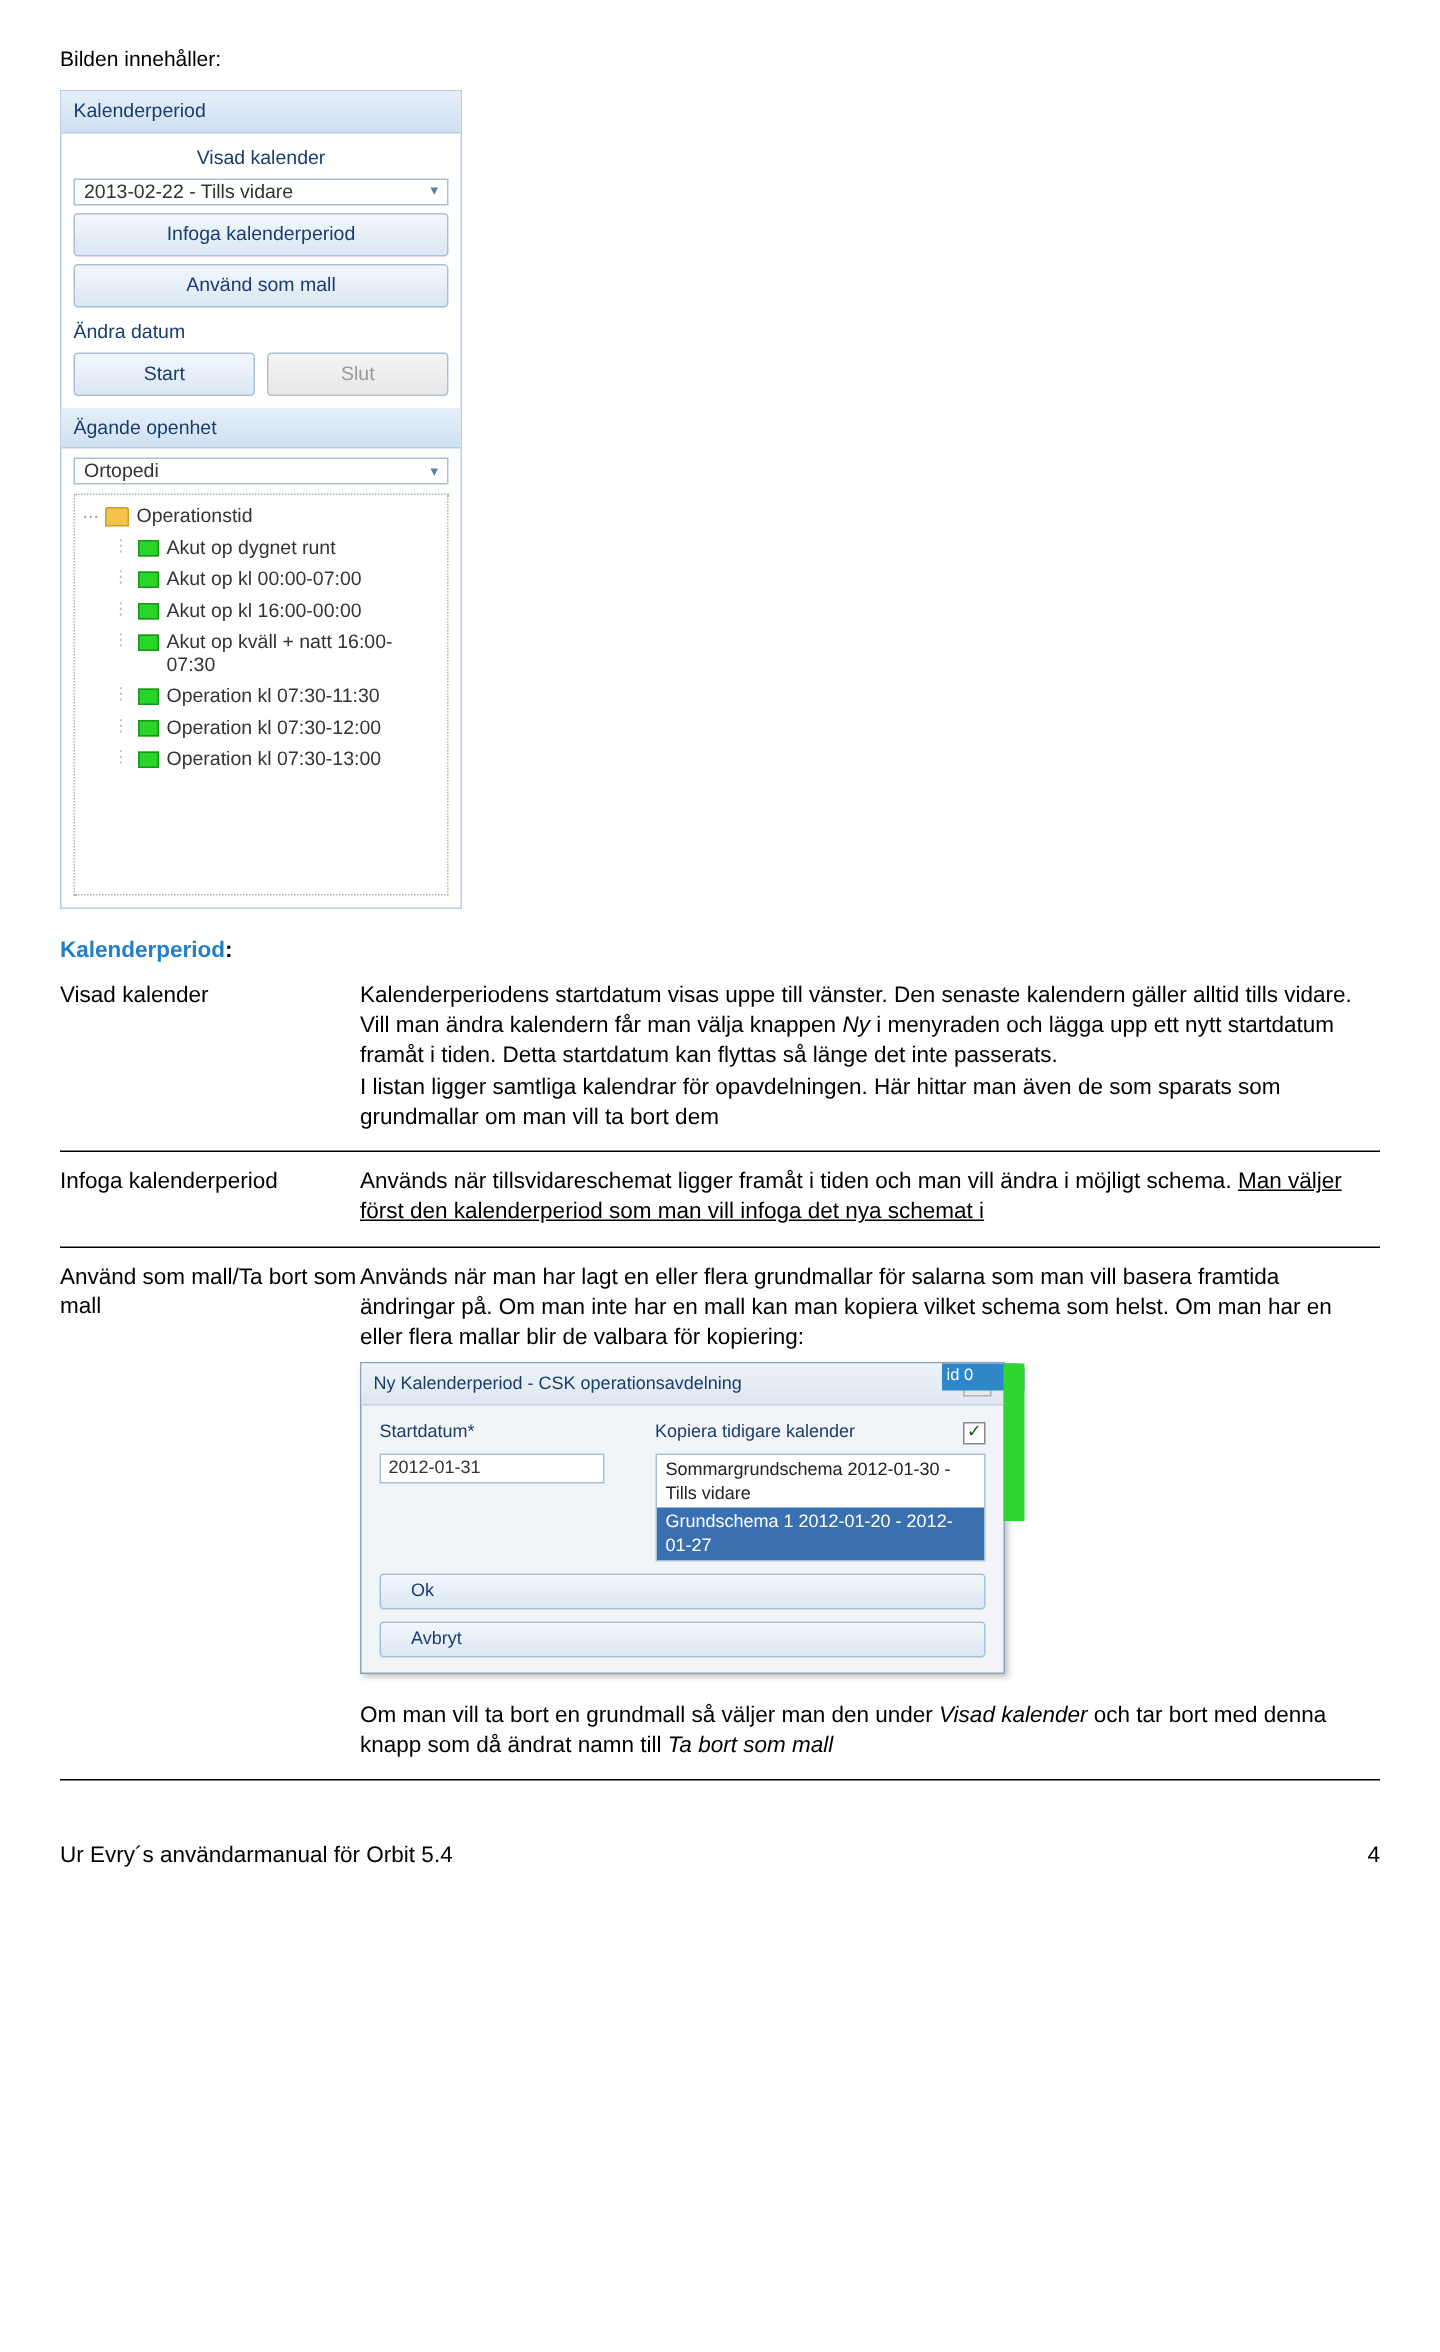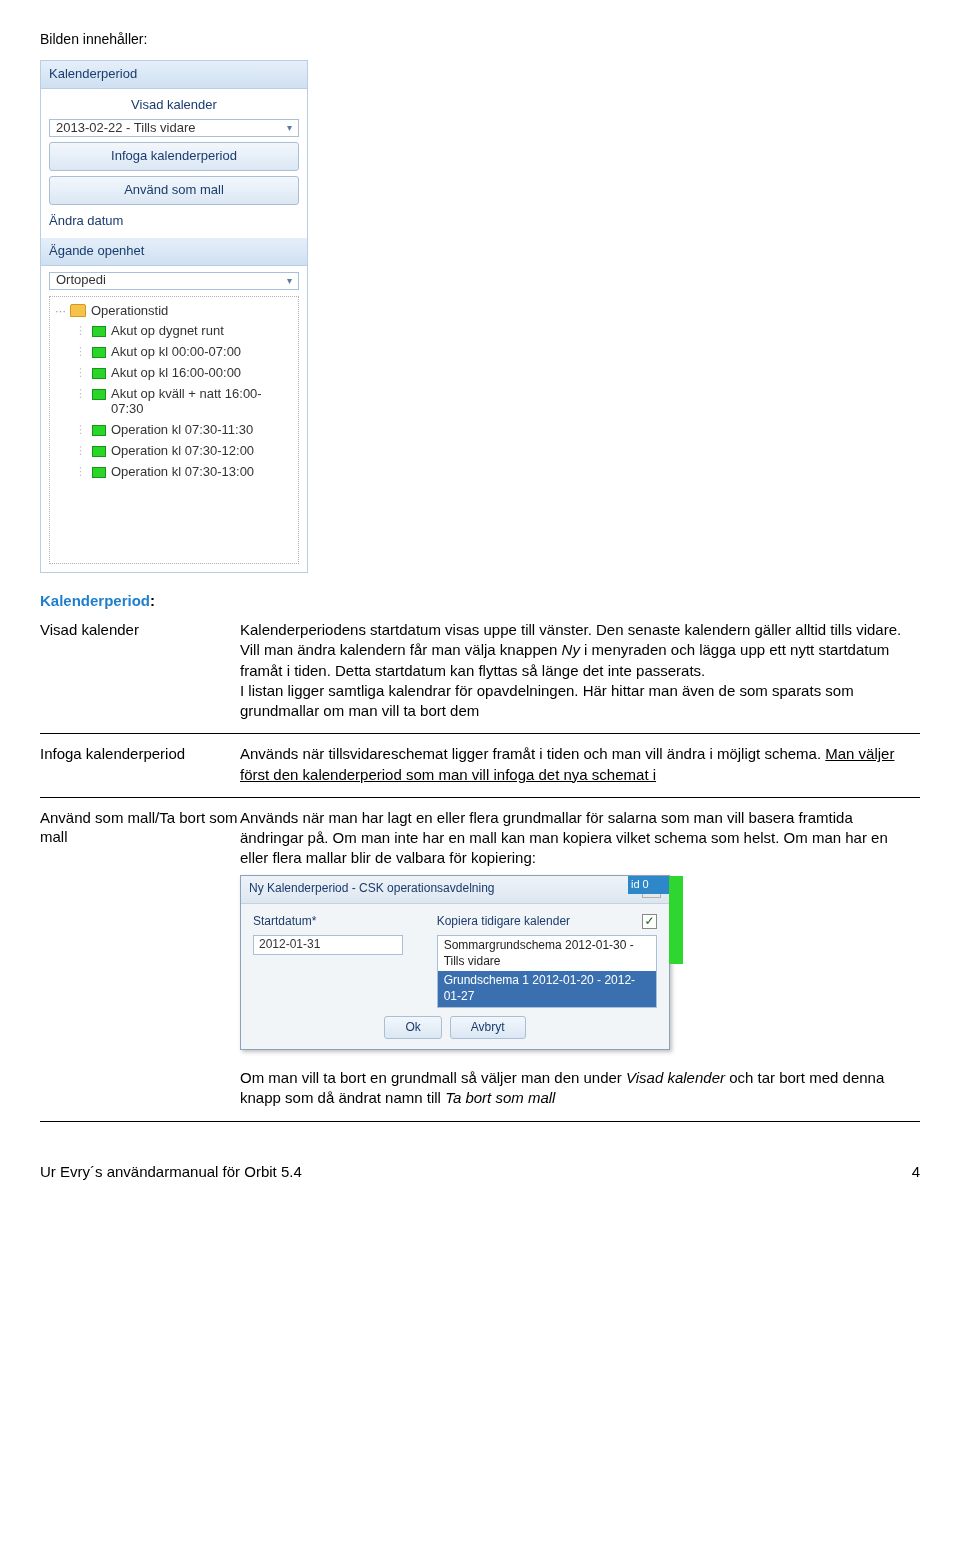--- a/index.html
+++ b/index.html
@@ -123,21 +123,21 @@
     display: flex; align-items: center;
   }
   .dlg-close { margin-left: auto; display:inline-flex; width:19px; height:17px; border:1px solid #b0b0b0; background:#e8e8e8; align-items:center; justify-content:center; font-size:11px; color:#555; }
   .dlg-body { padding: 10px 12px 10px; }
   .dlg-row { display:flex; align-items:center; margin-bottom: 6px; }
   .dlg-field-label { color:#1a3c6e; }
   .dlg-input { border:1px solid #aac0da; background:#fff; height:20px; width:150px; padding:0 5px; display:flex; align-items:center; color:#333; }
   .dlg-list { border:1px solid #aac0da; background:#fff; min-height: 40px; }
   .dlg-list-item { padding:2px 6px; color:#222; }
   .dlg-list-item.selected { background:#3a6fb0; color:#fff; }
-  .dlg-btns { display:flex; gap:8px; justify-content:center; margin-top:8px; }
+  .dlg-btns { display:flex; gap:8px; justify-content:center; margin-top:8px;flex-direction:column; }
   .dlg-btn { background:linear-gradient(#f3f7fc,#dbe7f4); border:1px solid #a9bfd6; border-radius:3px; padding:3px 20px; color:#1a3c6e; cursor:pointer; }
   .dlg-side-green { position:absolute; right:-14px; top:0; bottom:49%; width:14px; background:#2fd62f; }
   .dlg-side-blue { position:absolute; right:-14px; top:0; width:55px; height:18px; background:#2e87c8; color:#fff; font-size:11px; padding:1px 3px; border-radius:0 4px 0 0; }
   .footer { margin-top: 30px; display:flex; font-size:15px; }
   .footer .pg { margin-left:auto; }
   .checkbox {
     width: 15px; height: 15px;
     border: 1px solid #888;
     background: #fff;
     display: inline-flex; align-items:center; justify-content:center;
@@ -153,20 +153,24 @@
   <div class="section-hdr">Kalenderperiod</div>
   <div class="panel-body">
     <div class="centered-label">Visad kalender</div>
     <div class="combo">
       <span>2013-02-22 - Tills vidare</span>
       <span class="combo-arrow">▾</span>
     </div>
     <div class="btn">Infoga kalenderperiod</div>
     <div class="btn">Använd som mall</div>
     <div class="mini-label">Ändra datum</div>
+    <div class="btn-row">
+      <div class="btn">Start</div>
+      <div class="btn disabled">Slut</div>
+    </div>
   </div>
   <div class="section-hdr">Ägande openhet</div>
   <div class="panel-body">
     <div class="combo">
       <span>Ortopedi</span>
       <span class="combo-arrow">▾</span>
     </div>
     <div class="tree" style="margin-top:6px;">
       <div class="tree-root">
         <span class="dots">⋯</span>

